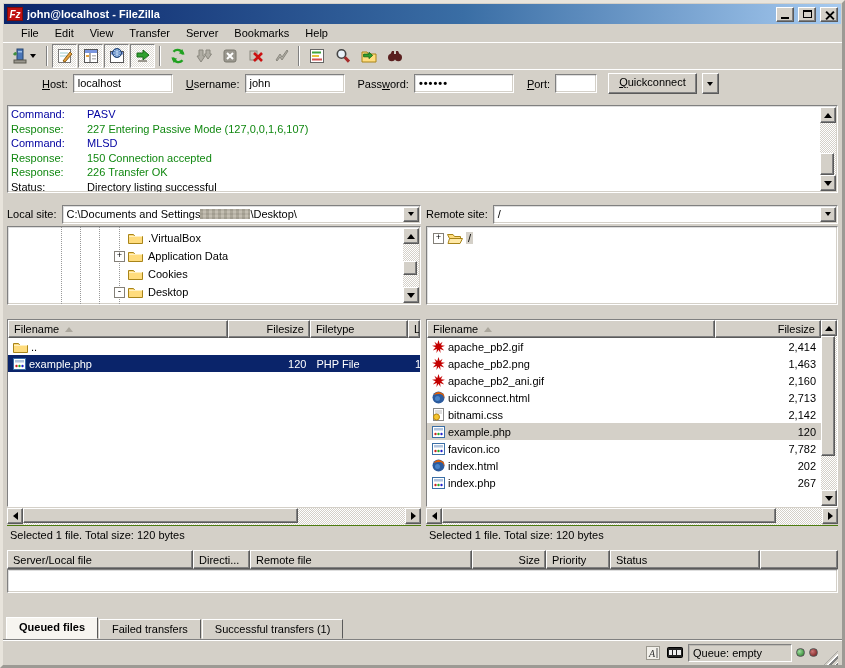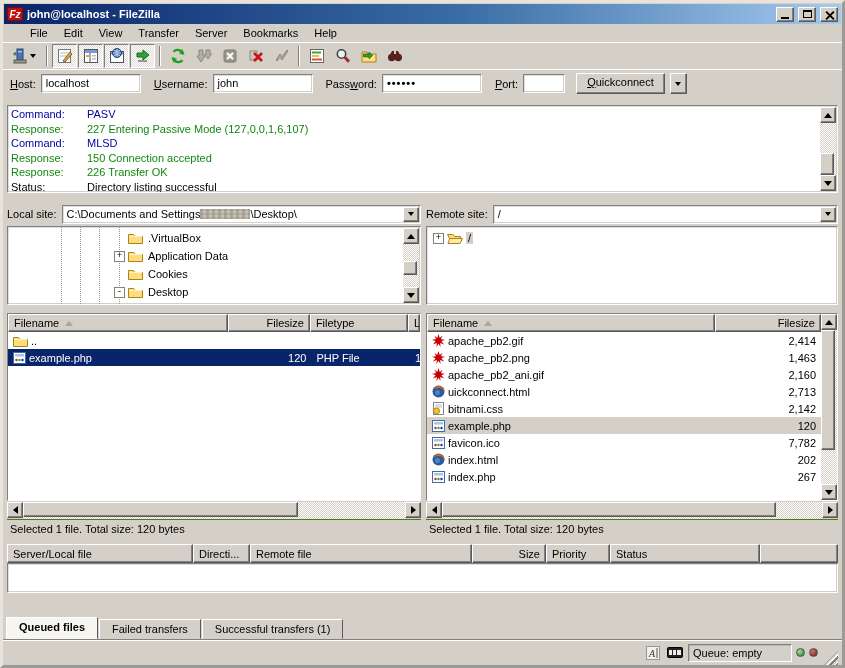--- a/index.html
+++ b/index.html
@@ -34,37 +34,37 @@
   .title-text { color:#FFF; font-weight:bold; flex:1; white-space:nowrap; overflow:hidden; }
   .winbtn { width:18px; height:15px; flex:none; display:flex; align-items:center; justify-content:center; position:relative; }
   .glyph-min { width:8px; height:2px; background:#000; margin-top:8px; }
   .glyph-max { width:9px; height:8px; border:1px solid #000; border-top:2px solid #000; }
   .glyph-close { position:relative; width:9px; height:9px; }
   .glyph-close::before,.glyph-close::after { content:""; position:absolute; left:4px; top:0;
     width:2px; height:11px; background:#000; }
   .glyph-close::before { transform:rotate(45deg);} .glyph-close::after{ transform:rotate(-45deg);}
 
   
-  .menubar { height:18px; display:flex; align-items:center; padding-left:3px; flex:none;margin-left:16px; }
+  .menubar { height:18px; display:flex; align-items:center; padding-left:10px; flex:none; }
   .menu-item { padding:2px 8px; }
 
   
   .toolbar { height:27px; display:flex; align-items:center; padding-left:3px; gap:1px; flex:none;
              border-top:1px solid #FFF; }
   .tbtn { width:25px; height:24px; display:flex; align-items:center; justify-content:center; border:1px solid transparent; }
   .tbtn.pressed { border:1px solid; border-color:#808080 #FFF #FFF #808080;
      background:repeating-conic-gradient(#FFF 0% 25%, #dedbd4 0% 50%) 0 0/2px 2px; }
   .tbtn.dropdown-host { width:36px; gap:3px; }
   .tsep { width:2px; height:20px; border-left:1px solid #808080; border-right:1px solid #FFF; margin:0 3px; }
   .dd-arrow { width:0; height:0; border-left:3px solid transparent; border-right:3px solid transparent; border-top:4px solid #000; }
 
   
   .quickbar { height:28px; display:flex; align-items:center; padding:0 7px; gap:5px; flex:none;
               border-top:1px solid #FFF; }
-  .qc-label { white-space:nowrap; }
+  .qc-label { white-space:nowrap;margin-left:32px; }
   .qc-input { height:19px; background:#FFF; padding:2px 4px; font-size:11px; white-space:nowrap; overflow:hidden; }
   .qc-btn { height:21px; padding:2px 10px; font-weight:normal; text-decoration:none; }
   .qc-btn u { text-decoration:underline; }
   .qc-ddbtn { width:17px; height:21px; display:flex; align-items:center; justify-content:center; }
 
   
   .logpanel { margin:8px 4px; height:88px; background:#FFF; position:relative;
               padding:1px 20px 1px 3px; overflow:hidden; flex:none; }
   .log-line { display:flex; line-height:14.5px; white-space:nowrap; }
   .log-label { width:76px; flex:none; }
@@ -103,21 +103,21 @@
   .tguide { position:absolute; top:0; bottom:0; width:1px;
             background:repeating-linear-gradient(0deg,#999 0 1px,transparent 1px 2px); }
   .tree-row { height:18px; display:flex; align-items:center; gap:3px; padding-left:106px; position:relative; }
   .expander { width:11px; height:11px; background:#FFF; border:1px solid #848078; flex:none;
               display:flex; align-items:center; justify-content:center;
               font-size:9px; line-height:9px; font-family:"Liberation Mono",monospace; }
   .noexp { width:11px; flex:none; }
   .tree-label { white-space:nowrap; padding:0 2px; }
   .tree-label.sel-inactive { background:#D4D0C8; }
 
-  .listwrap { margin-top:8px; height:188px; background:#FFF; display:flex; flex:none; overflow:hidden; }
+  .listwrap { margin-top:14px; height:188px; background:#FFF; display:flex; flex:none; overflow:hidden; }
   .listmain { flex:1; display:flex; flex-direction:column; overflow:hidden; }
   .listheader { height:18px; display:flex; flex:none; background:#D4D0C8; }
   .hcell { padding:2px 5px; display:flex; align-items:center; gap:6px; overflow:hidden; white-space:nowrap; }
   .hcell.num { justify-content:flex-end;text-align:center; }
   .sort-asc { width:0; height:0; border-left:4px solid transparent; border-right:4px solid transparent;
               border-bottom:5px solid #aaa69c; }
   .listbody { flex:1; position:relative; overflow:hidden; background:#FFF; }
   .lrow { height:17px; display:flex; align-items:center; white-space:nowrap; }
   .lrow .cell { padding:0 5px; display:flex; align-items:center; gap:3px; overflow:hidden; height:100%; }
   .lrow .cell.num { justify-content:flex-end; }

